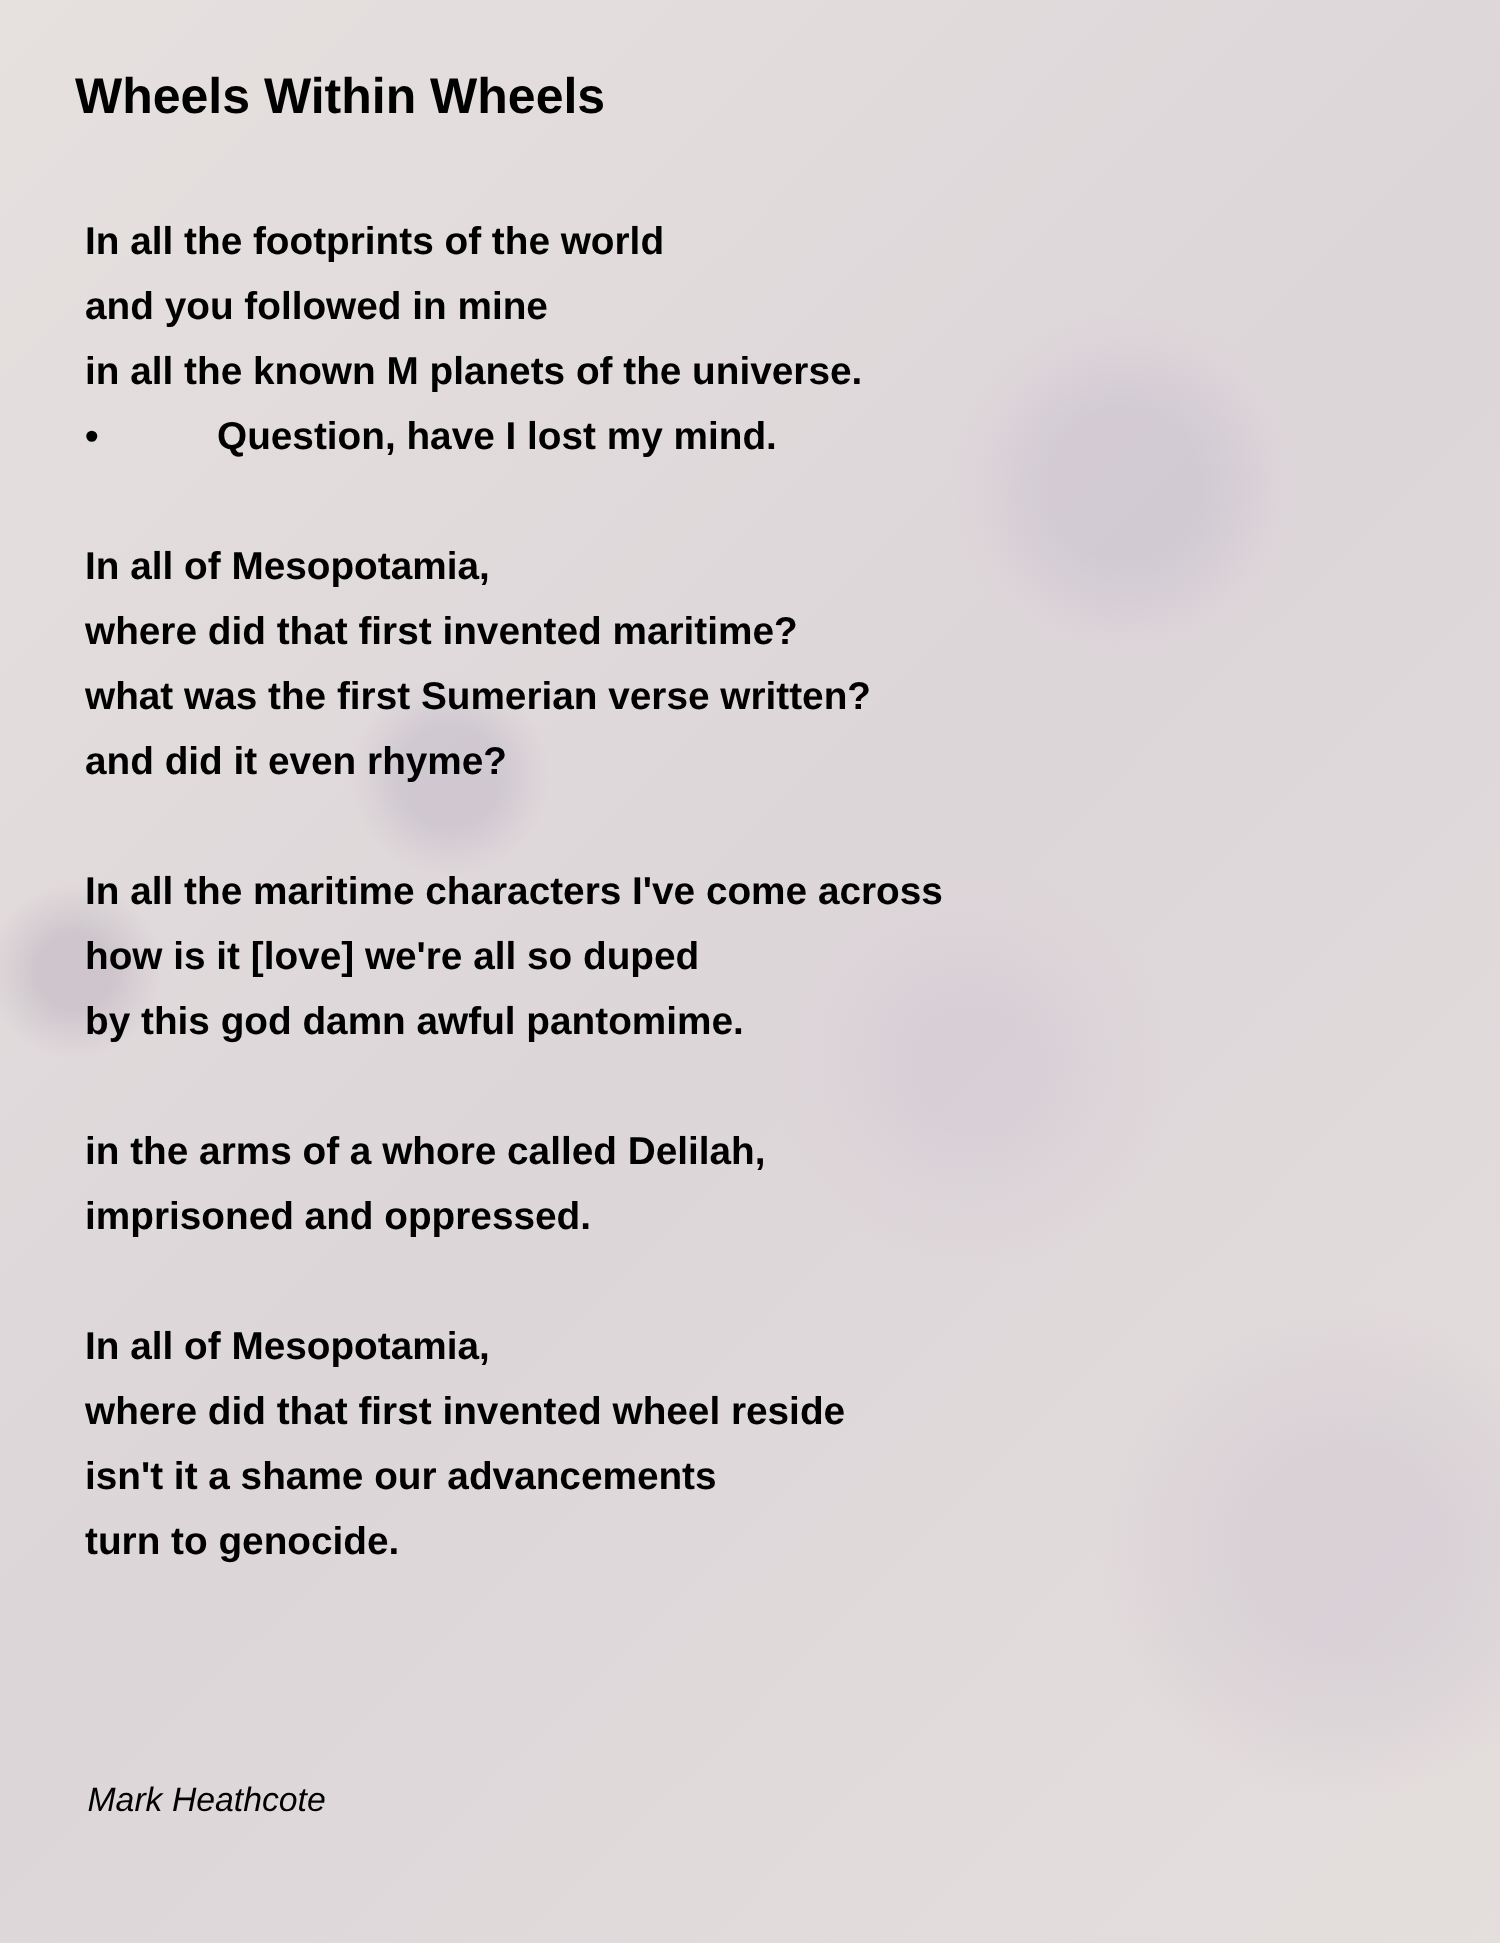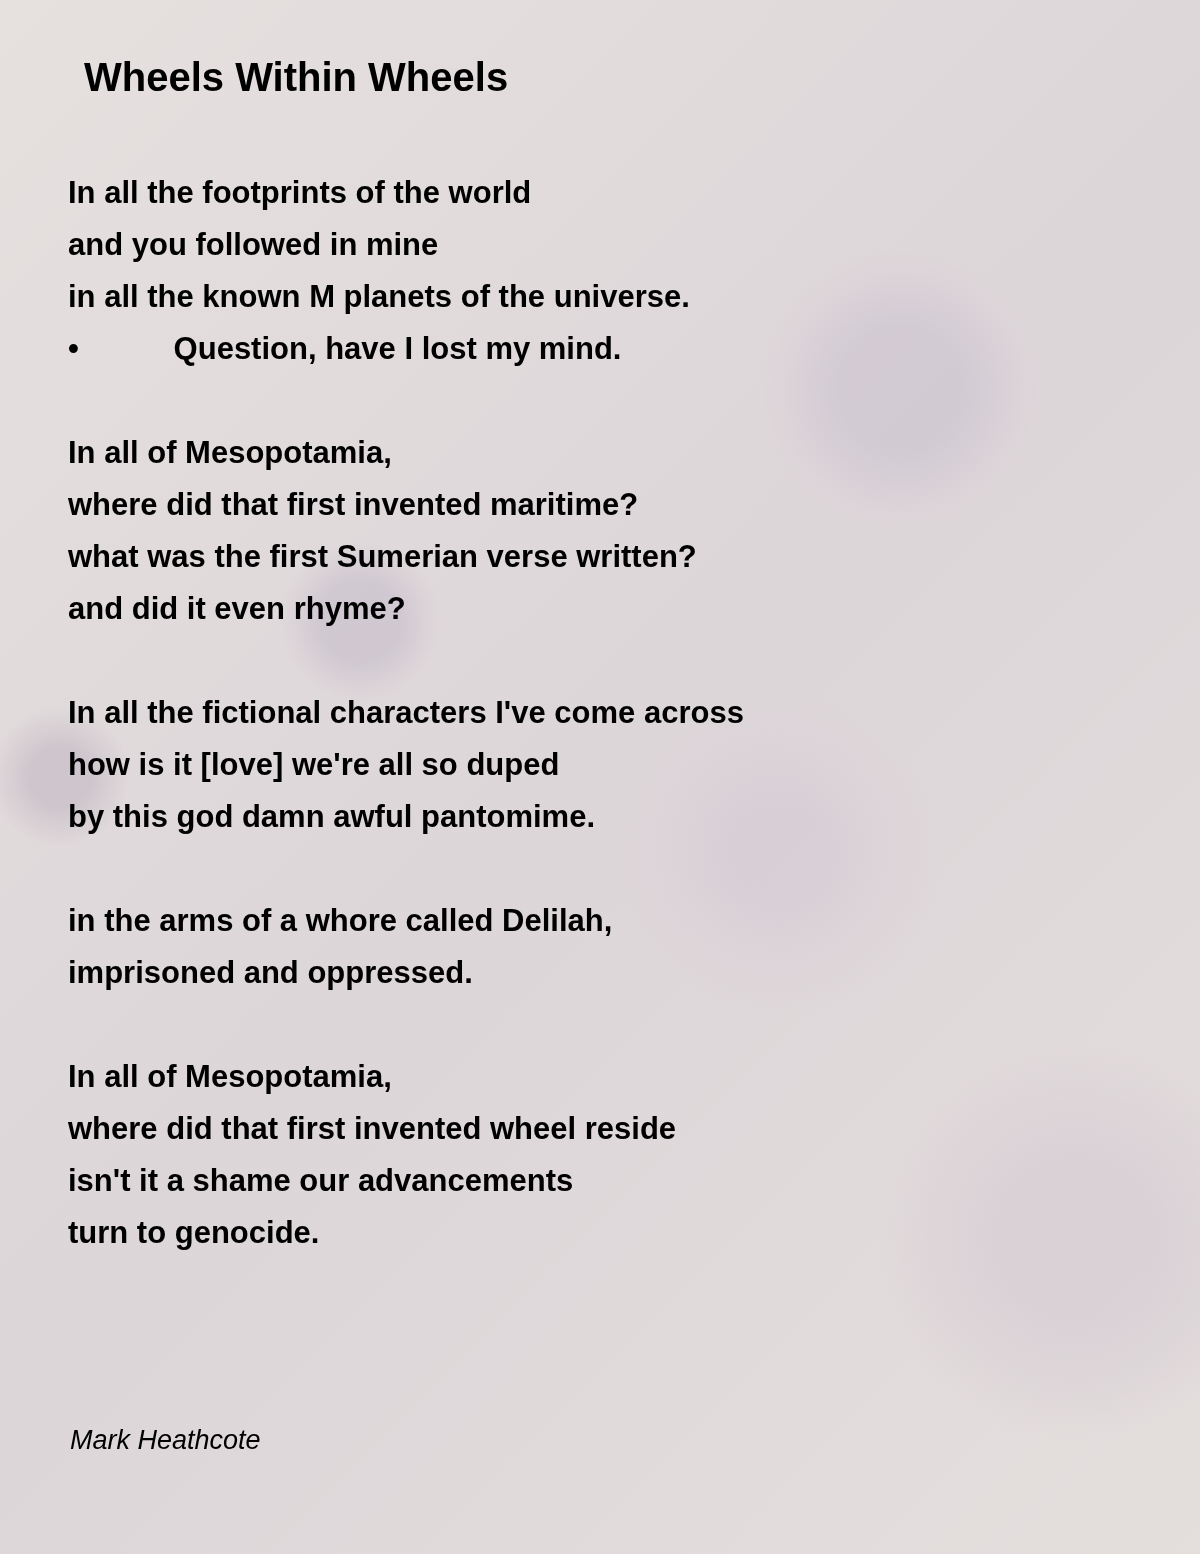--- a/index.html
+++ b/index.html
@@ -11,21 +11,21 @@
         radial-gradient(circle at 75% 25%, rgba(190,180,200,0.35) 0 60px, transparent 140px),
         radial-gradient(circle at 65% 55%, rgba(200,190,205,0.3) 0 50px, transparent 160px),
         radial-gradient(circle at 5% 50%, rgba(170,160,175,0.35) 0 30px, transparent 70px),
         radial-gradient(circle at 90% 80%, rgba(195,185,200,0.3) 0 80px, transparent 200px),
         linear-gradient(135deg, #e6e0df 0%, #ddd6d9 50%, #e4dedd 100%);
       font-family: "Liberation Sans", sans-serif;
       color: #000;
       position: relative;
     }
     .title {
-      position: absolute; left: 84px; top: 54px;
+      position: absolute; left: 60px; top: 54px;
       font-size: 40px; font-weight: bold; margin: 0; line-height: 46px;
     }
     .poem { position: absolute; left: 68px; top: 156px; margin-top: 11px; }
     .line {
       font-size: 31px; font-weight: bold; line-height: 52px; height: 52px;
       white-space: pre;
     }
     .gap { height: 52px; }
     .author {
       position: absolute; left: 70px; top: 1406px;
@@ -46,21 +46,21 @@
   </div>
   <div class="gap"></div>
   <div>
     <div class="line">In all of Mesopotamia,</div>
     <div class="line">where did that first invented maritime?</div>
     <div class="line">what was the first Sumerian verse written?</div>
     <div class="line">and did it even rhyme?</div>
   </div>
   <div class="gap"></div>
   <div>
-    <div class="line">In all the fictional characters I've come across</div>
+    <div class="line">In all the maritime characters I've come across</div>
     <div class="line">how is it [love] we're all so duped</div>
     <div class="line">by this god damn awful pantomime.</div>
   </div>
   <div class="gap"></div>
   <div>
     <div class="line">in the arms of a whore called Delilah,</div>
     <div class="line">imprisoned and oppressed.</div>
   </div>
   <div class="gap"></div>
   <div>

